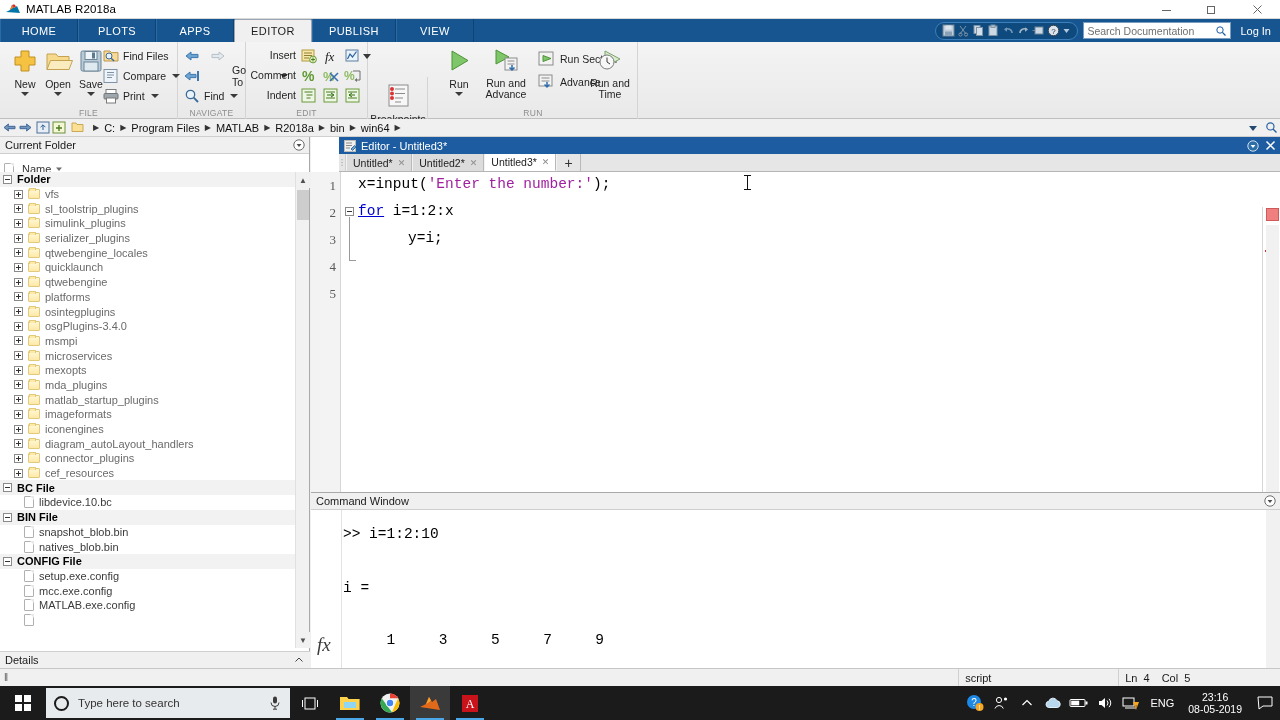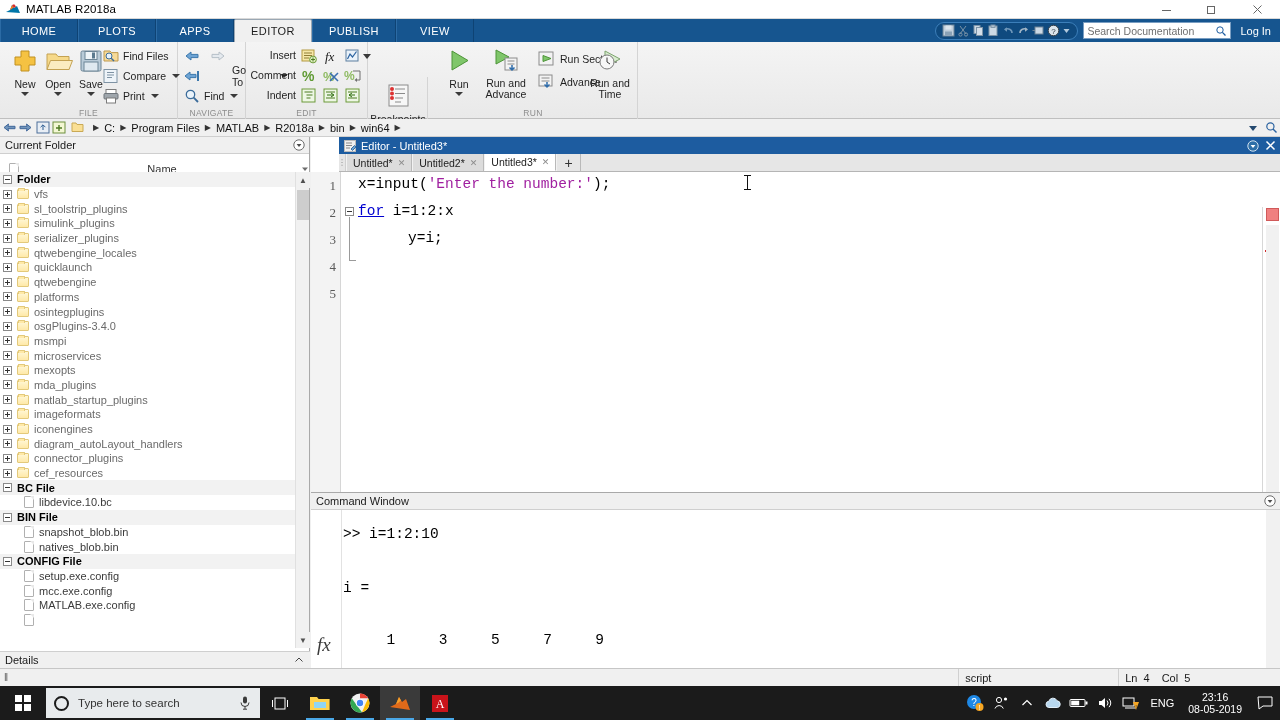--- a/index.html
+++ b/index.html
@@ -127,22 +127,22 @@
     background: #fff; border-right: 1px solid #a9a9a9;
   }
   .panel-title {
     height: 17px; background: #f0f0f0; border-bottom: 1px solid #cfcfcf;
     display: flex; align-items: center; padding-left: 5px;
     font-size: 11px; color: #1a1a1a;
   }
   .panel-title .pt-right { margin-left: auto; margin-right: 4px; display: flex; gap: 4px; }
   .cf-header {
     height: 30px; background: #fff; border-bottom: 1px solid #dcdcdc;
-    display: flex; align-items: center; padding-left: 5px;
-    font-size: 11px; color: #333; justify-content: space-between;
+    display: flex; align-items: center; 
+    font-size: 11px; color: #333;
   }
   .cf-list {
     position: absolute; top: 35px; left: 0; width: 296px; height: 476px;
     overflow: hidden; background: #fff;
   }
   .grp-row {
     height: 14.7px; display: flex; align-items: center;
     font-size: 11px; font-weight: bold; color: #000;
     background: #f2f2f2; padding-left: 3px;
   }
@@ -151,21 +151,21 @@
     margin-right: 5px; position: relative; flex: none;
   }
   .expander::before {
     content: ""; position: absolute; left: 1px; top: 3px; width: 5px; height: 1px; background: #333;
   }
   .expander.plus::after {
     content: ""; position: absolute; left: 3px; top: 1px; width: 1px; height: 5px; background: #333;
   }
   .item-row {
     height: 14.7px; display: flex; align-items: center;
-    font-size: 11px; color: #6a6a6a; padding-left: 3px;
+    font-size: 11px; color: #6a6a6a; padding-left: 14px;
   }
   .folder-ico {
     width: 12px; height: 10px; margin-right: 5px; flex: none;
     background: linear-gradient(#fff7d6, #ffe9a8);
     border: 1px solid #e3c97a; border-radius: 1px; position: relative;
   }
   .folder-ico::before {
     content: ""; position: absolute; left: 0; top: -2px; width: 5px; height: 2px;
     background: #ffe9a8; border: 1px solid #e3c97a; border-bottom: none; border-radius: 1px 1px 0 0;
   }
@@ -321,21 +321,21 @@
   .taskbar {
     position: absolute; left: 0; top: 686px; width: 1280px; height: 34px;
     background: #1b1b1b; display: flex; align-items: center;
   }
   .start-btn { width: 46px; height: 34px; display: flex; align-items: center; justify-content: center; }
   .win-logo { width: 16px; height: 16px; position: relative; }
   .win-logo i {
     position: absolute; width: 7px; height: 7px; background: #fff; display: block;
   }
   .tsearch {
-    width: 214px; height: 30px; background: #e8ebed; display: flex; align-items: center;
+    width: 244px; height: 30px; background: #e8ebed; display: flex; align-items: center;
     padding: 0 8px; font-size: 11.5px; color: #333;
   }
   .tsearch .circ {
     width: 15px; height: 15px; border: 2px solid #1b1b1b; border-radius: 50%; margin-right: 9px; flex: none;
   }
   .tsearch .mic { margin-left: auto; }
   .tb-icon {
     width: 40px; height: 34px; display: flex; align-items: center; justify-content: center;
     position: relative;
   }

